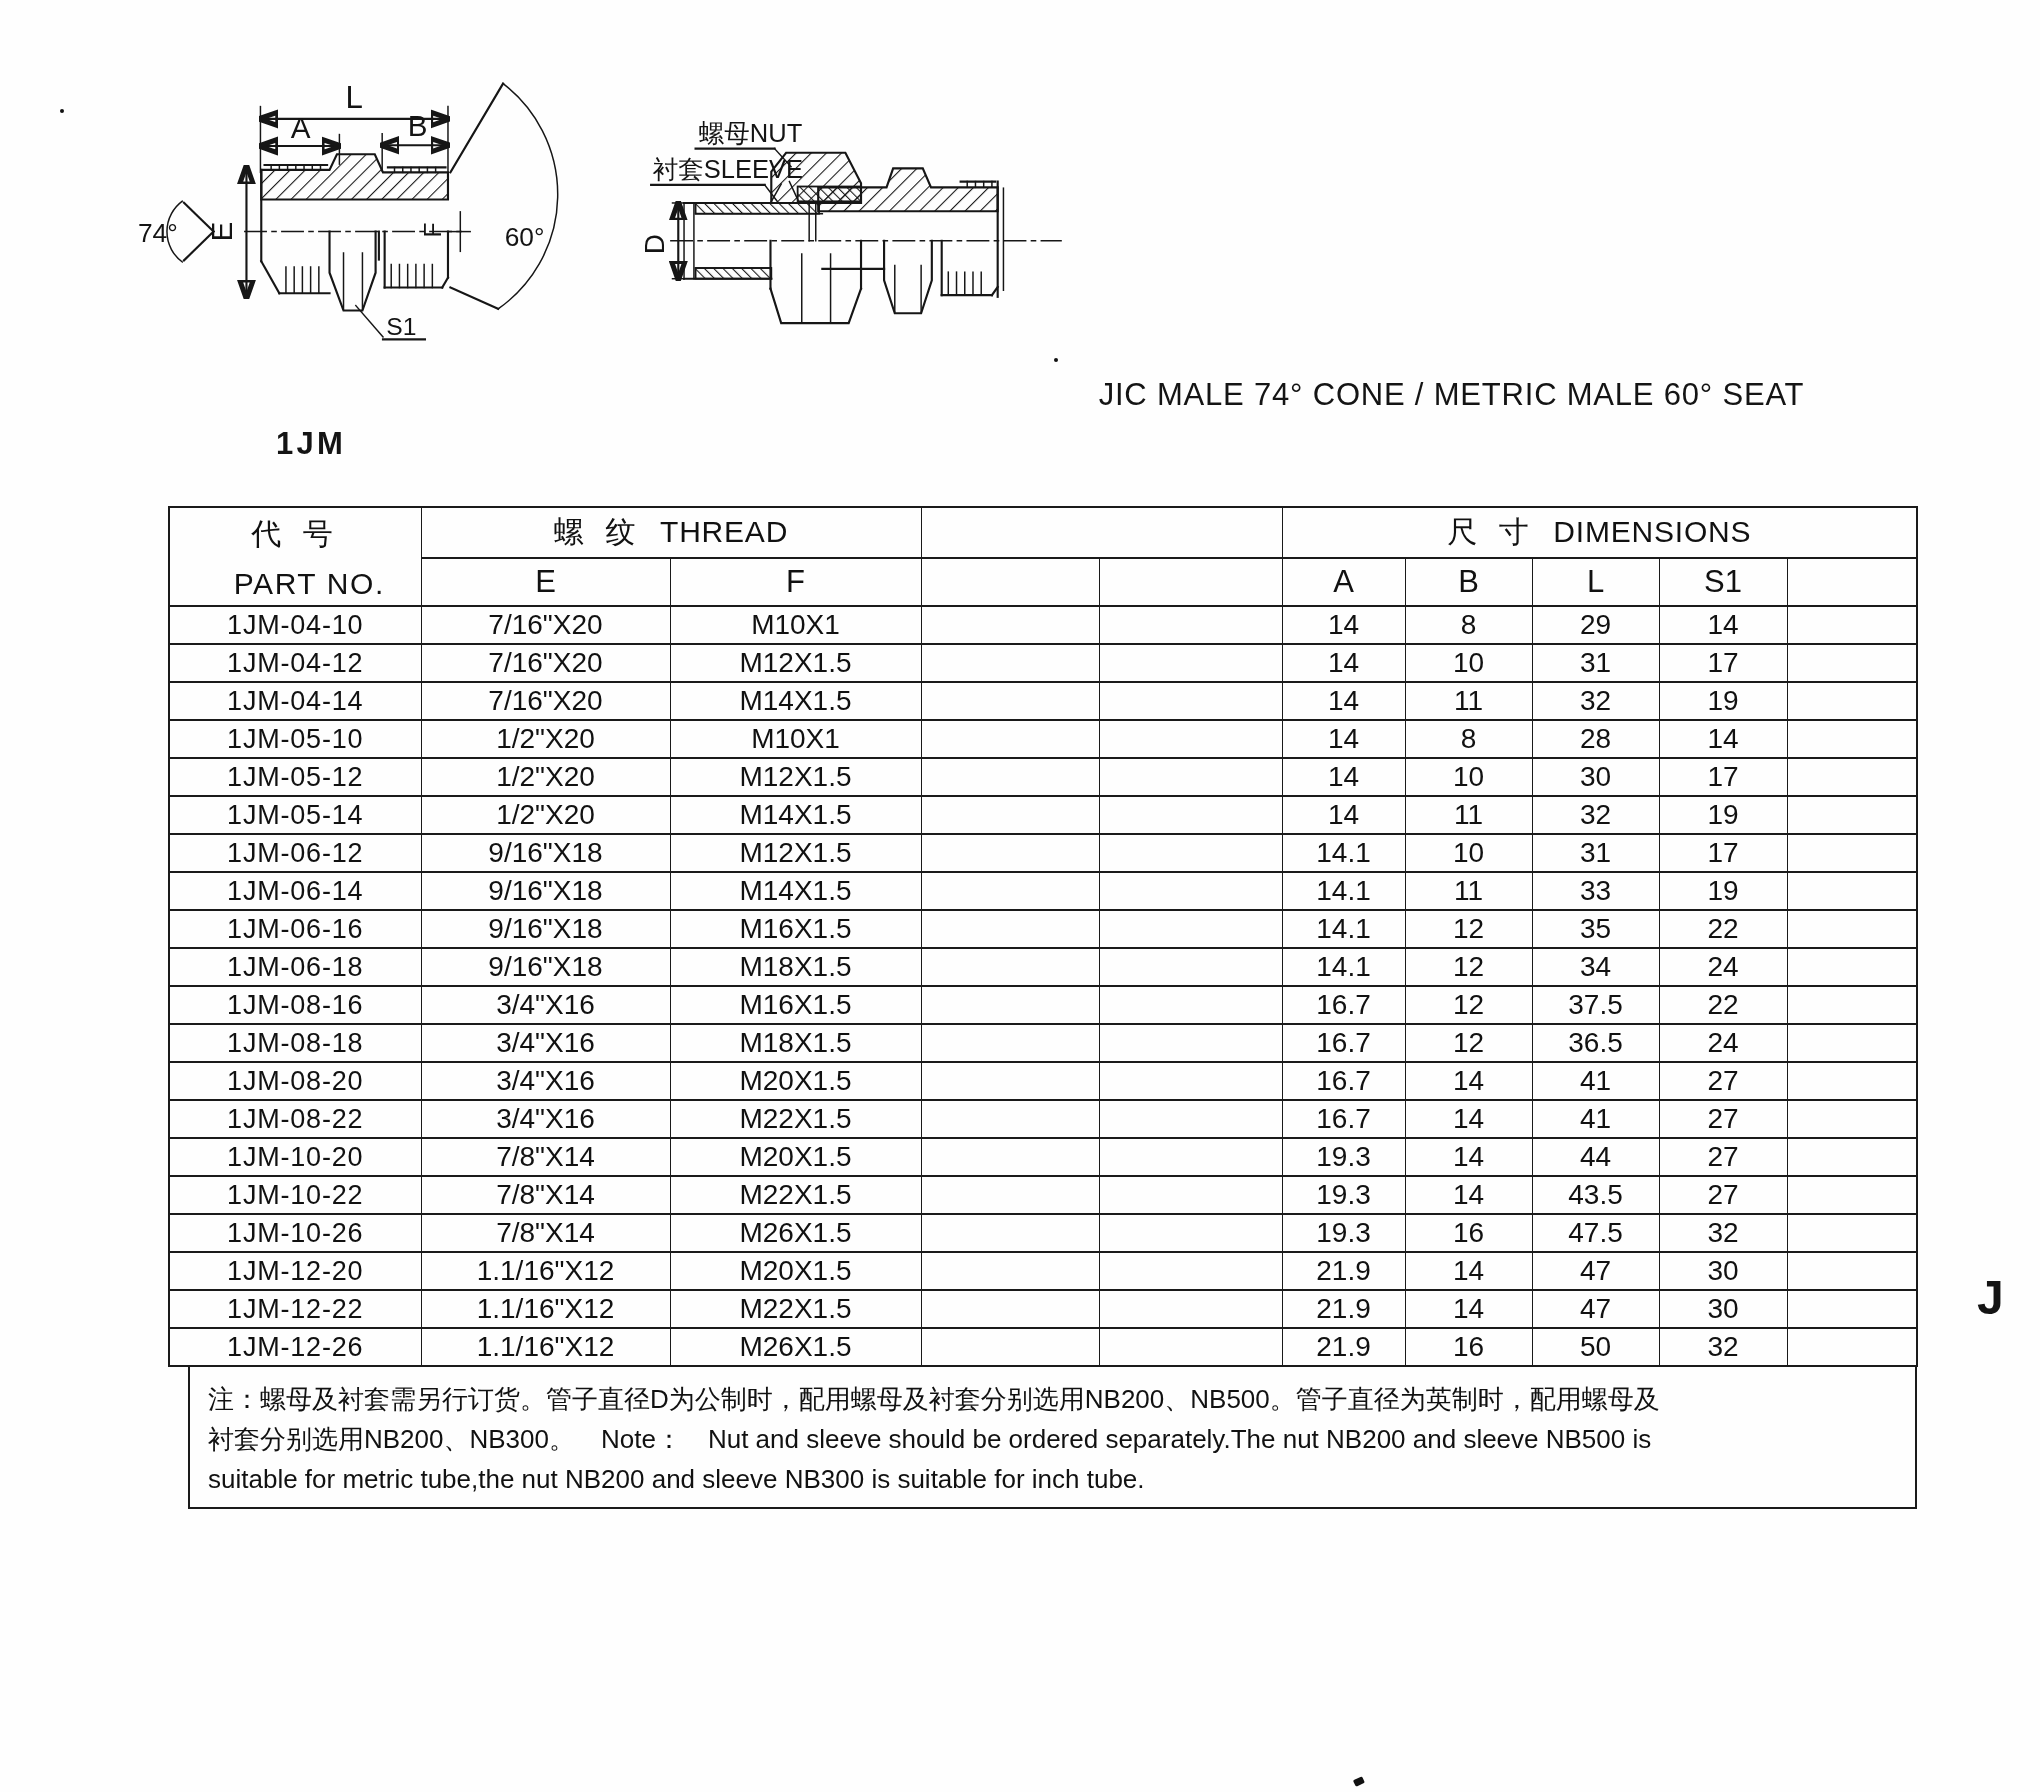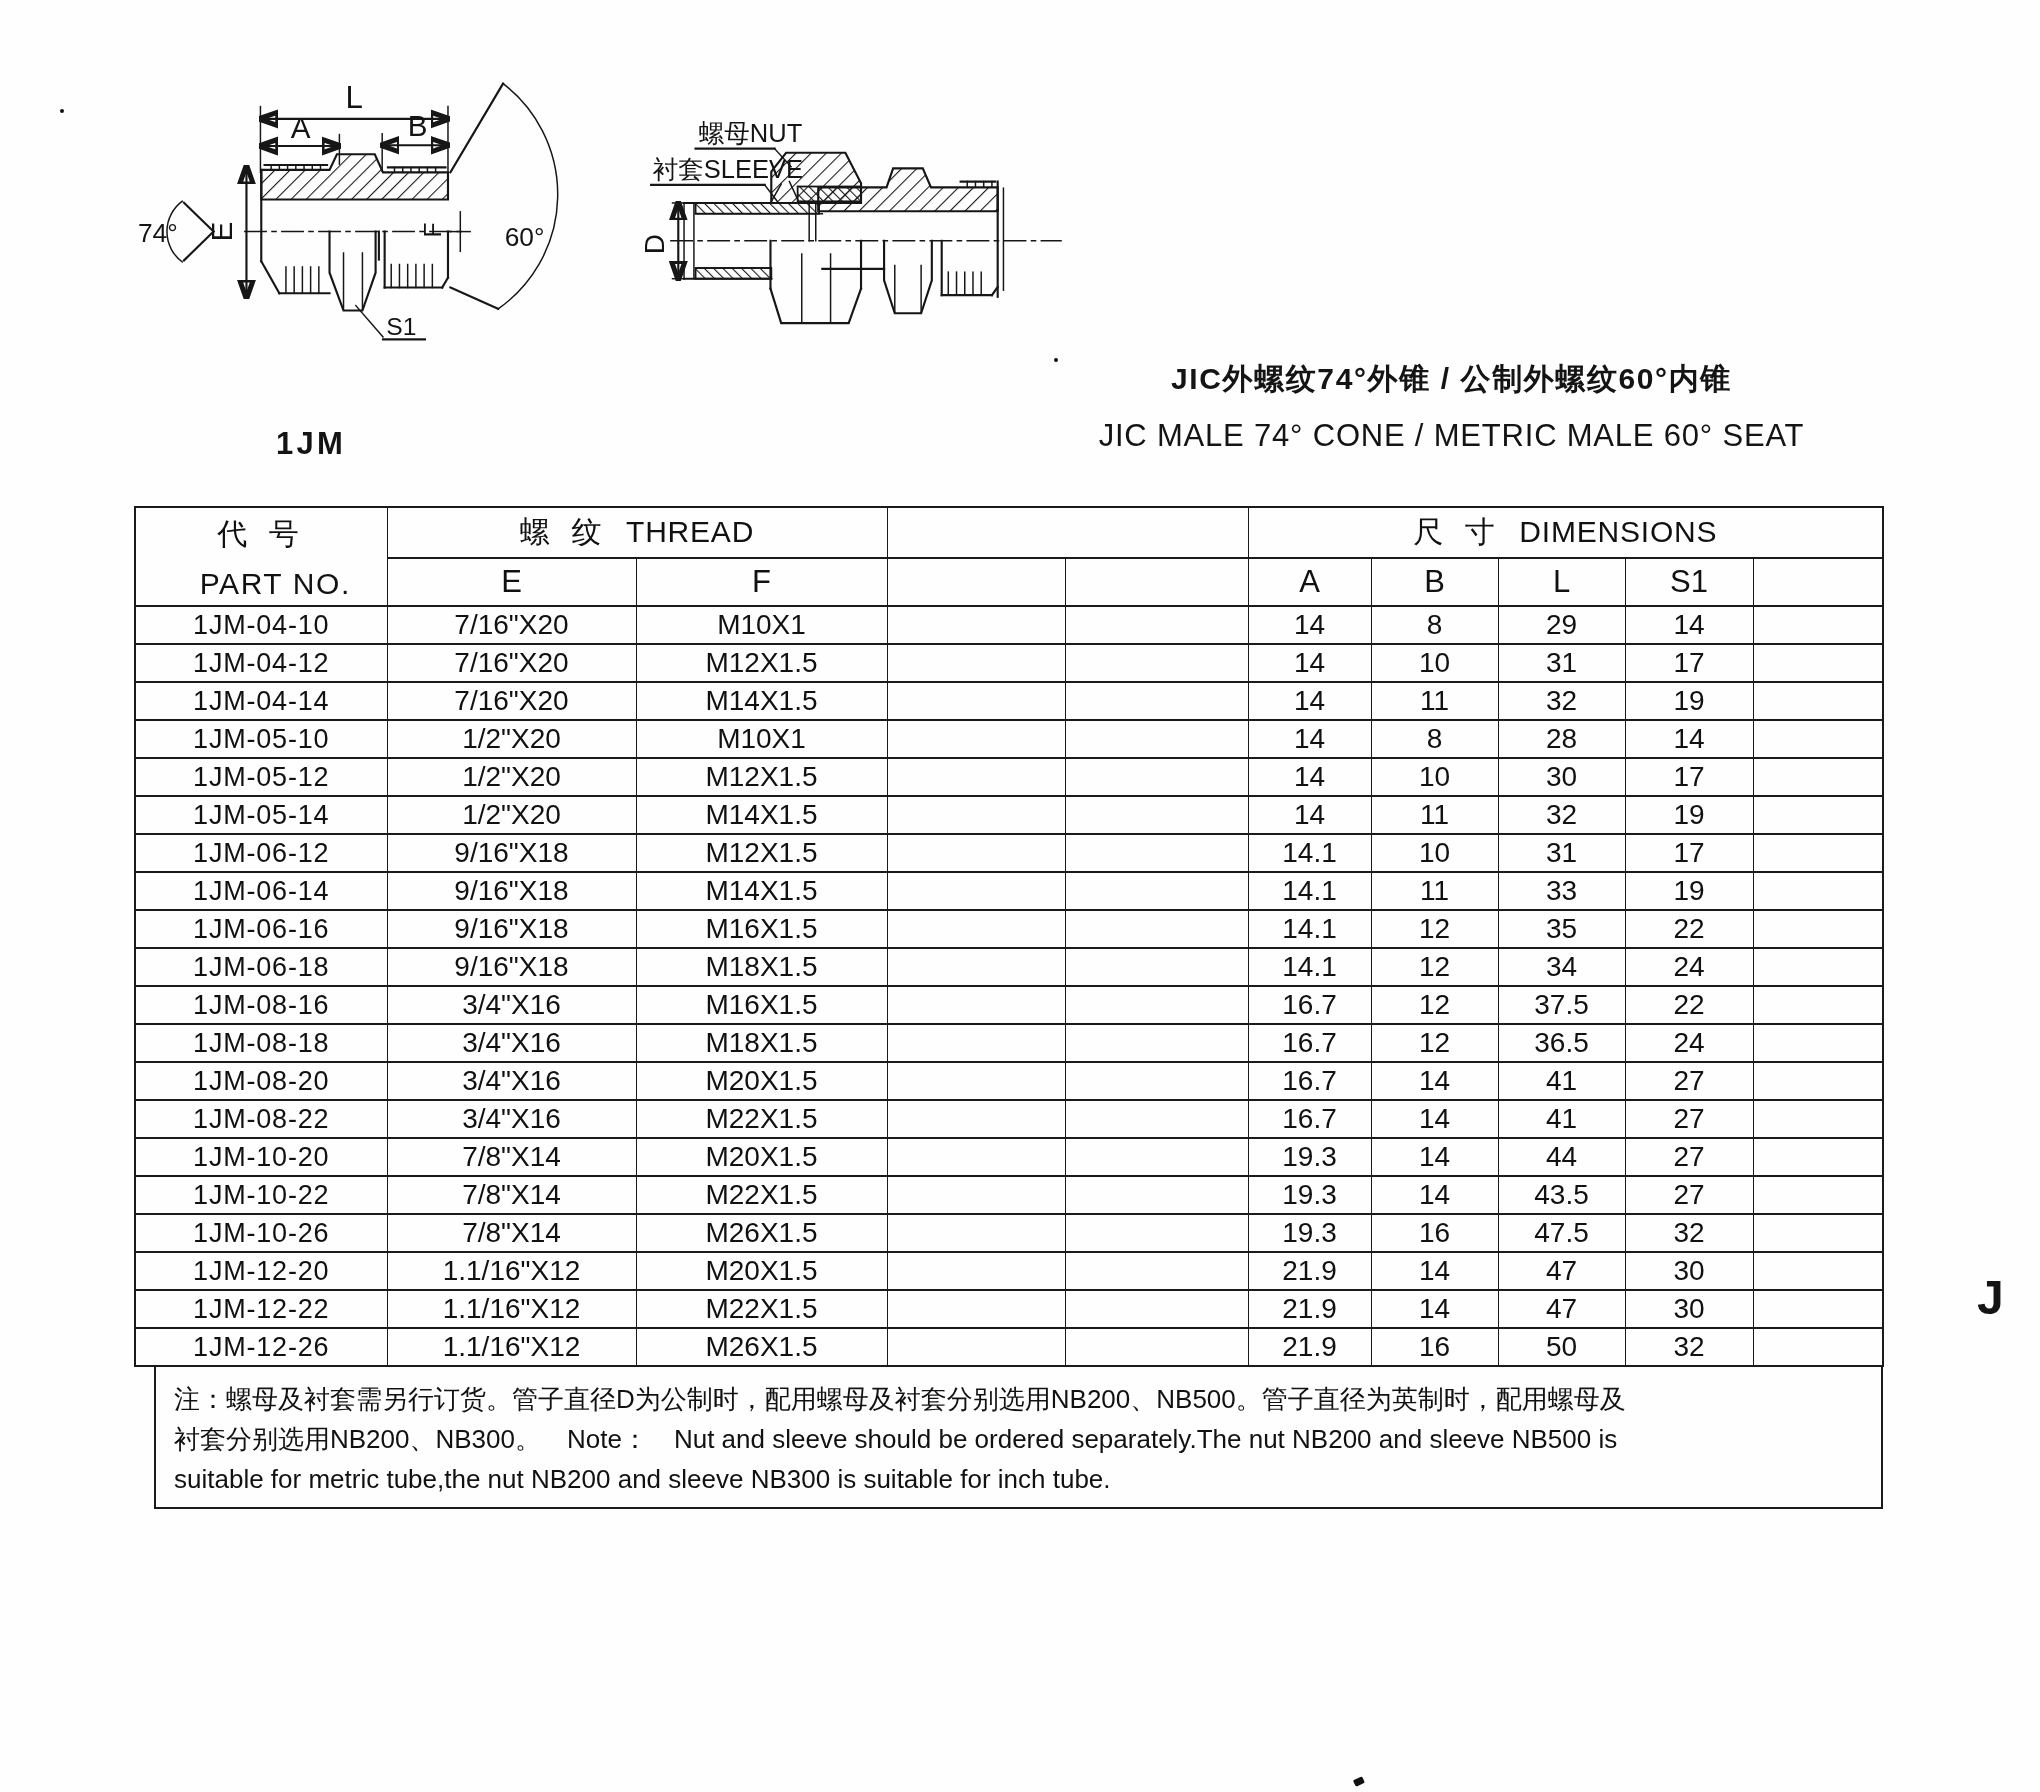--- a/index.html
+++ b/index.html
@@ -23,21 +23,21 @@
   .dwg .hatchfill2{fill:url(#hatch2);stroke:#161616;stroke-width:2.2;}
   
   .model-code{
     position:absolute;left:276px;top:426px;
     font-size:31px;font-weight:700;letter-spacing:3.3px;
   }
   .titles{position:absolute;left:1036px;top:359px;width:831px;text-align:center;}
   .title-zh{font-size:30px;font-weight:700;letter-spacing:1.6px;white-space:nowrap;}
   .title-en{font-size:31px;font-weight:400;letter-spacing:0.8px;margin-top:18px;white-space:nowrap;}
   
-  .table-wrap{position:absolute;left:134px;top:506px;width:1749px;}
+  .table-wrap{position:absolute;left:168px;top:506px;width:1749px;}
   table.spec{border-collapse:collapse;table-layout:fixed;width:1749px;}
   table.spec th,table.spec td{
     border-left:1.6px solid #1a1a1a;border-right:1.6px solid #1a1a1a;
     border-top:2.5px solid #1a1a1a;border-bottom:2.5px solid #1a1a1a;
     text-align:center;vertical-align:middle;padding:0;
     font-weight:400;color:#111;
   }
   table.spec{border:2.5px solid #1a1a1a;}
   tr.hrow1{height:51px;}
   tr.hrow2{height:48px;}
@@ -216,21 +216,20 @@
     <line x1="436" y1="288" x2="443" y2="278"></line>
     <line class="thin" x1="383" y1="260" x2="383" y2="288"></line>
       <line class="thin" x1="393" y1="260" x2="393" y2="288"></line>
     <line class="thin" x1="403" y1="260" x2="403" y2="288"></line>
       <line class="thin" x1="413" y1="260" x2="413" y2="288"></line>
     <line class="thin" x1="423" y1="260" x2="423" y2="288"></line>
   </svg>
 
   <div class="model-code">1JM</div>
   <div class="titles">
-    <div class="title-zh">JIC外螺纹74°外锥 / 公制外螺纹60°内锥</div>
     <div class="title-en">JIC MALE 74° CONE / METRIC MALE 60° SEAT</div>
   </div>
 
   <div class="table-wrap">
     <table class="spec">
       <colgroup>
         <col style="width:252px">
           <col style="width:249px">
           <col style="width:251px">
         <col style="width:178px">

